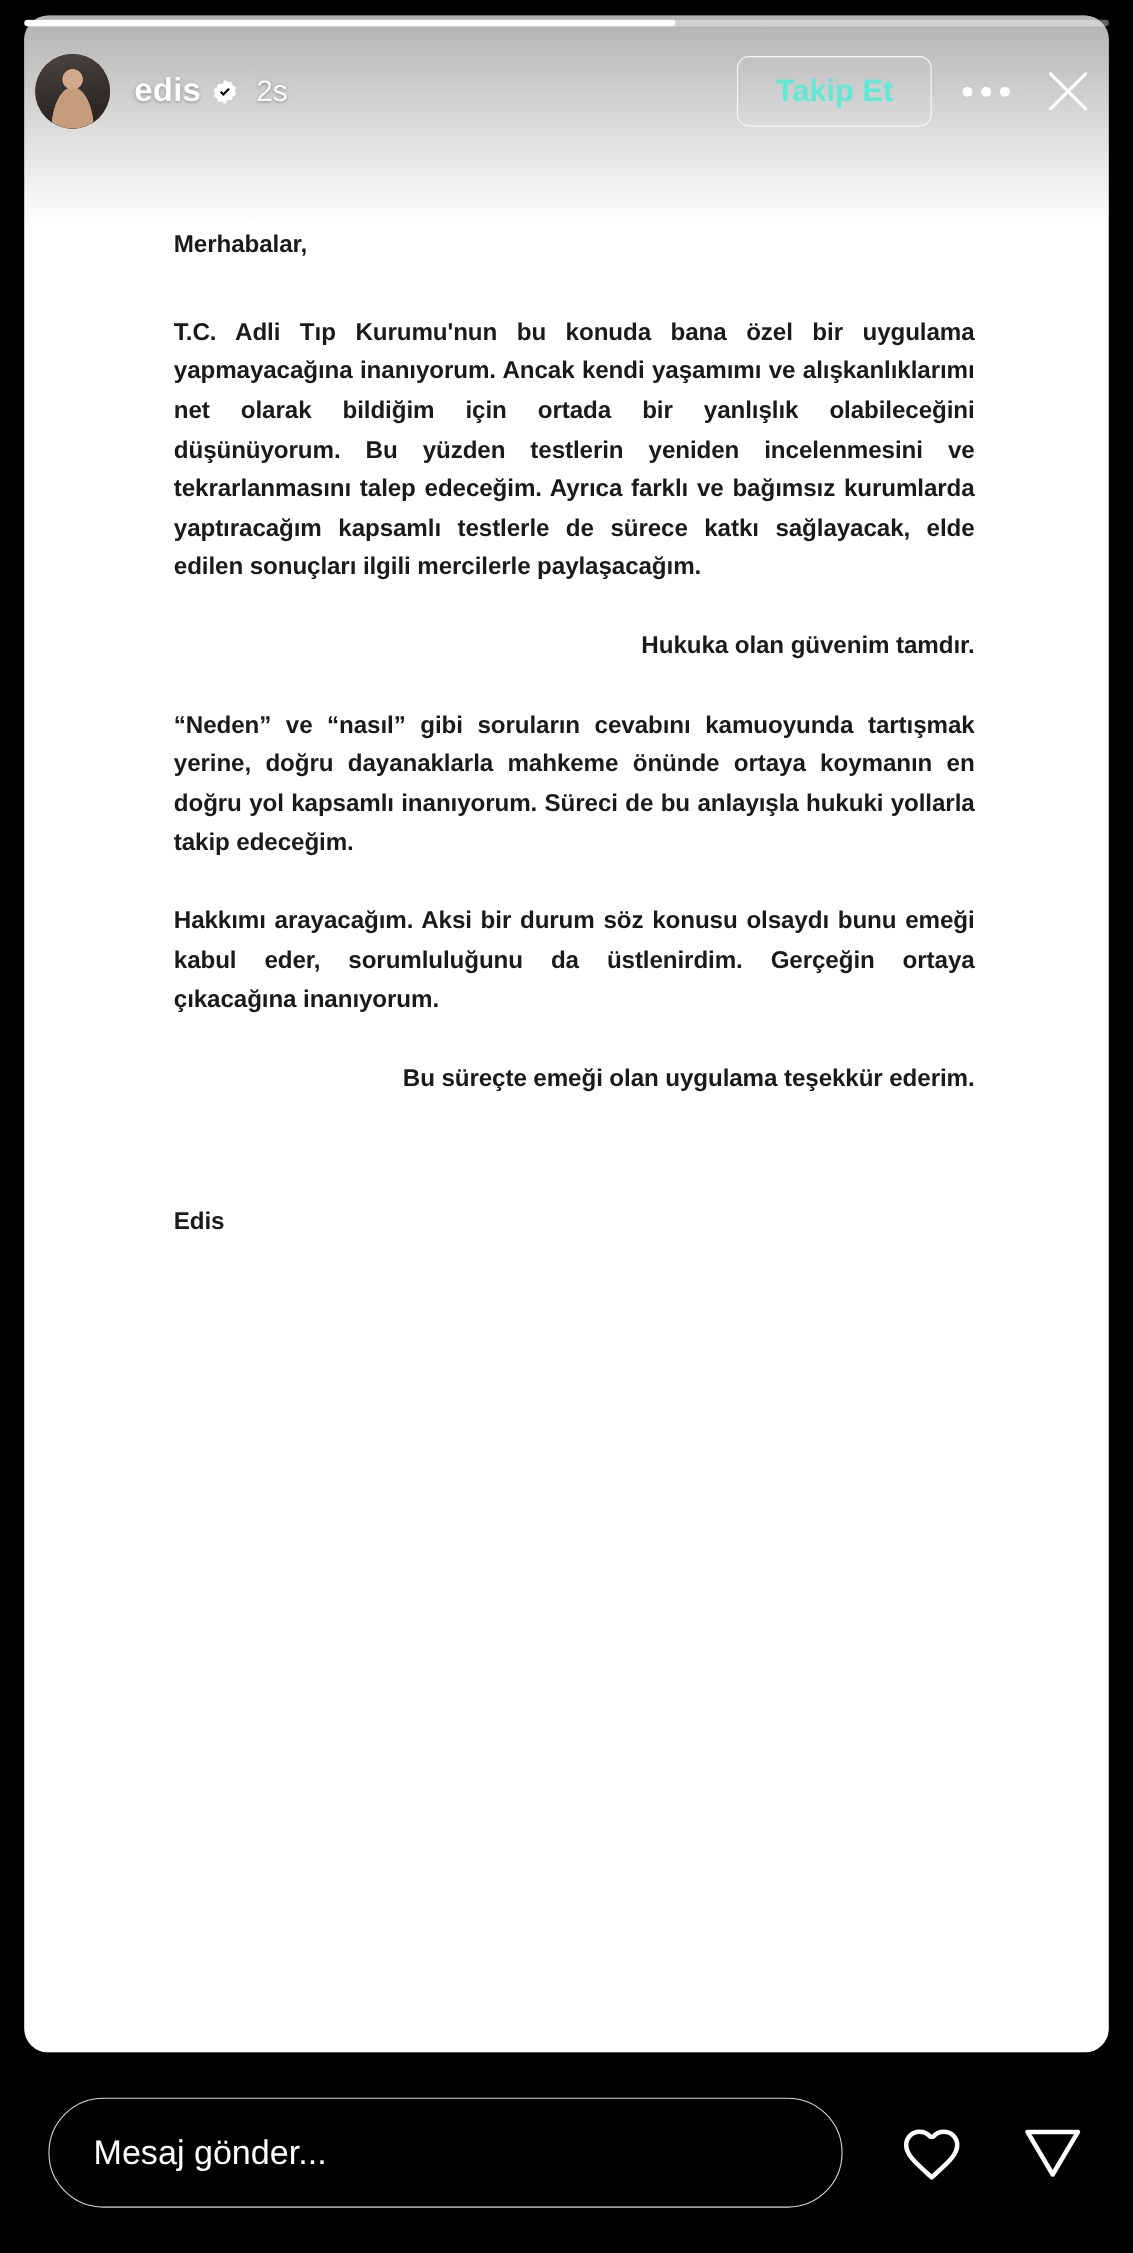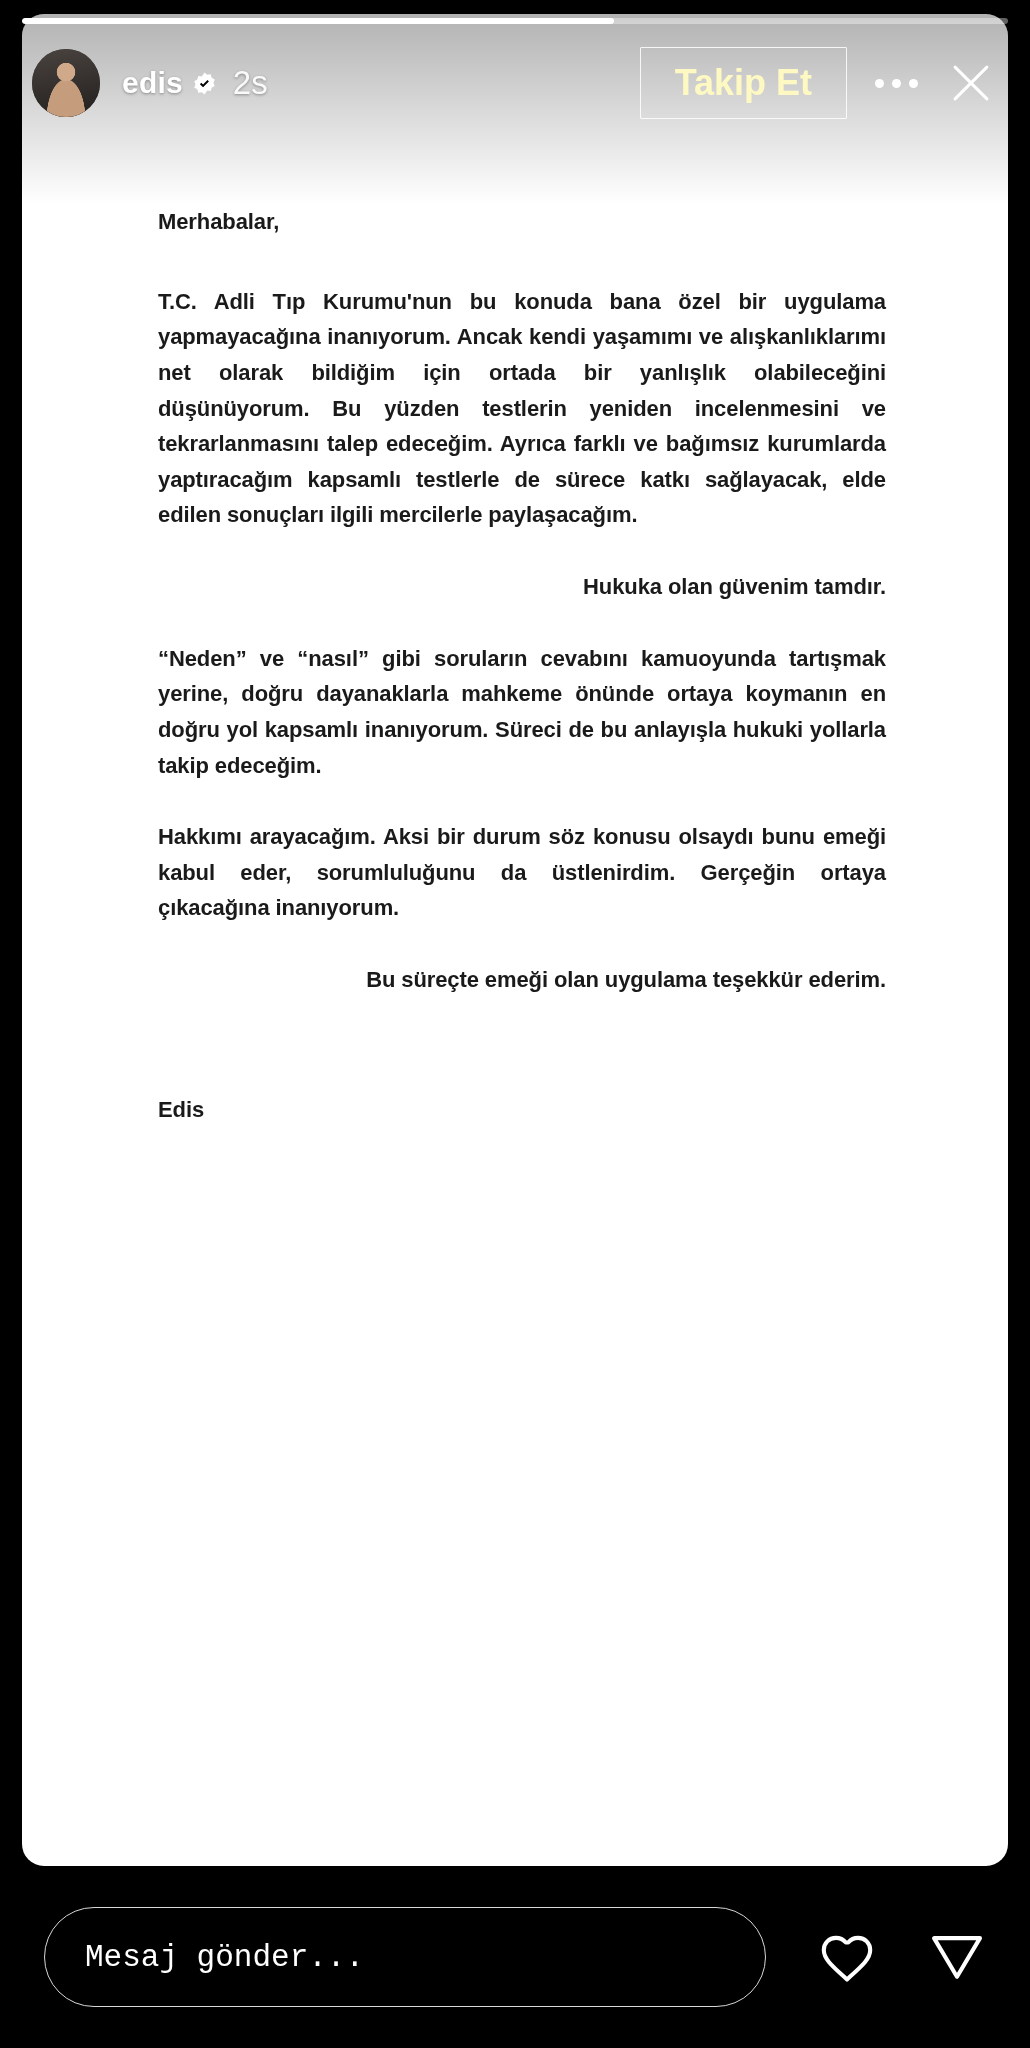--- a/index.html
+++ b/index.html
@@ -88,31 +88,31 @@
     text-shadow: 0 1px 3px rgba(0,0,0,.35);
   }
   .verified {
     margin-left: 9px;
     width: 25px;
     height: 25px;
     display: inline-block;
   }
   .timestamp {
     color: rgba(255,255,255,0.94);
-    font-size: 33px;
+    font-size: 27px;
     margin-left: 16px;
     text-shadow: 0 1px 3px rgba(0,0,0,.35);
   }
   .follow-btn {
     margin-left: auto;
-    color: #fef9c3;
-    font-size: 36px;
+    color: #5eead4;
+    font-size: 28px;
     font-weight: 600;
     border: 1.6px solid rgba(255,255,255,0.85);
-    border-radius: 1px;
+    border-radius: 11px;
     padding: 17px 34px;
     background: transparent;
     line-height: 1;
     white-space: nowrap;
   }
   .kebab {
     margin-left: 28px;
     display: flex;
     align-items: center;
     gap: 8px;
@@ -188,21 +188,20 @@
     height: 100px;
     border: 1.8px solid #d7d7d7;
     border-radius: 50px;
     display: flex;
     align-items: center;
     padding: 0 40px;
     color: #ffffff;
     font-size: 31px;
     background: transparent;
     max-width: 740px;
-    font-family: Liberation Mono, monospace;
   }
   .icon-btn {
     margin-left: 52px;
     width: 58px;
     height: 58px;
     flex: 0 0 auto;
     display: flex;
     align-items: center;
     justify-content: center;
   }

